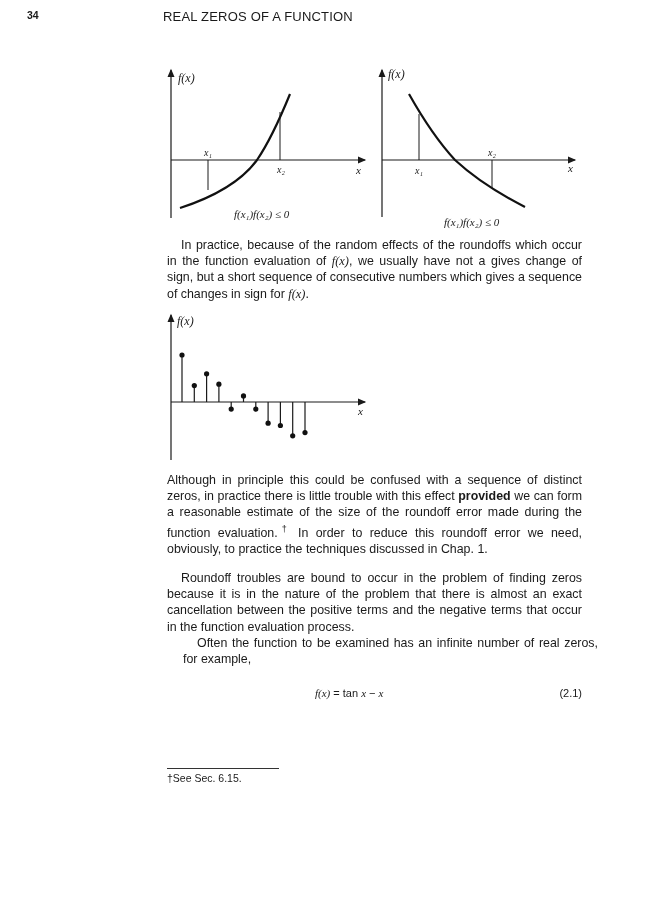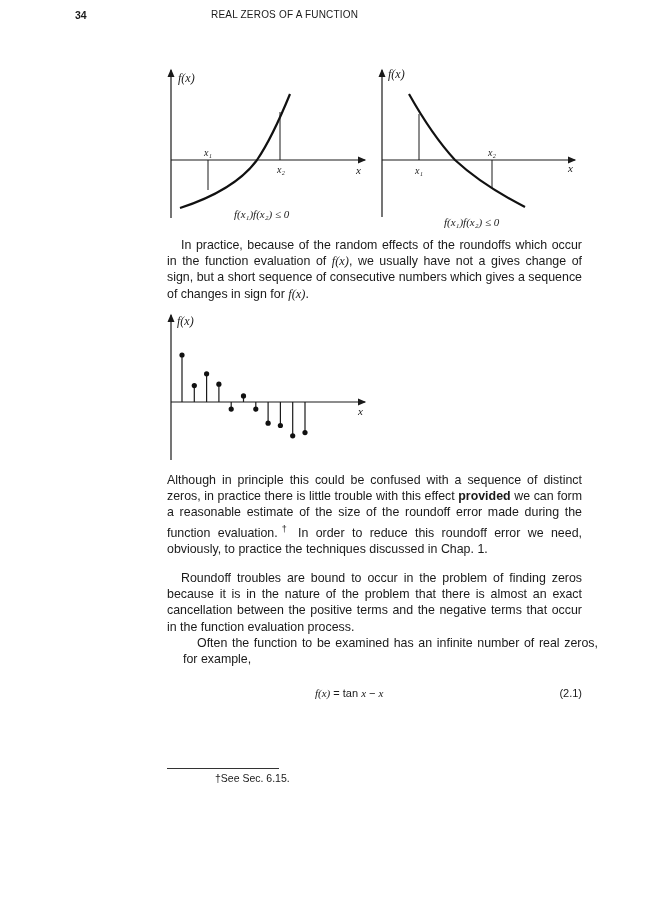--- a/index.html
+++ b/index.html
@@ -1,30 +1,30 @@
 <!DOCTYPE html>
 <html><head>
 <meta charset="utf-8">
 <style>
   html, body { margin: 0; padding: 0; background: #ffffff; }
   body { width: 650px; height: 916px; position: relative; overflow: hidden; color: #1a1a1a; font-family: "Liberation Sans", sans-serif; }
-  .abs { position: absolute; margin-left: 48px; }
+  .abs { position: absolute; }
   .header-num { left: 27px; top: 9px; font-size: 10.5px; font-weight: bold; }
-  .header-title { left: 163px; top: 9px; font-size: 10px; letter-spacing: 0.2px; }
+  .header-title { left: 163px; top: 9px; font-size: 13px; letter-spacing: 0.2px; }
   .fig { position: absolute; }
   .fig svg { display: block; }
   .para { position: absolute; left: 167px; width: 415px; font-size: 12.4px; line-height: 16.2px; text-align: justify; }
   .para .indent { display: inline-block; width: 14px; }
   .math { font-family: "Liberation Serif", serif; font-style: italic; }
   .bold { font-weight: bold; }
   .equation { position: absolute; top: 687px; left: 167px; width: 415px; height: 20px; font-size: 11px; }
   .equation .expr { position: absolute; left: 148px; top: 0; }
   .equation .eqnum { position: absolute; right: 0; top: 0; margin-left: 45px; }
   .footnote-rule { position: absolute; left: 167px; top: 768px; width: 112px; border-top: 1px solid #333; }
-  .footnote { position: absolute; left: 167px; top: 772px; font-size: 10.5px; margin-left: 48px; }
+  .footnote { position: absolute; left: 167px; top: 772px; font-size: 10.5px; }
   .svgtext { font-family: "Liberation Serif", serif; font-style: italic; fill: #1a1a1a; }
 </style>
 </head>
 <body>
 
 <div class="abs header-num">34</div>
 <div class="abs header-title">REAL ZEROS OF A FUNCTION</div>
 
 <div class="fig" style="left:160px; top:60px;">
   <svg width="215" height="170" viewBox="0 0 215 170">

